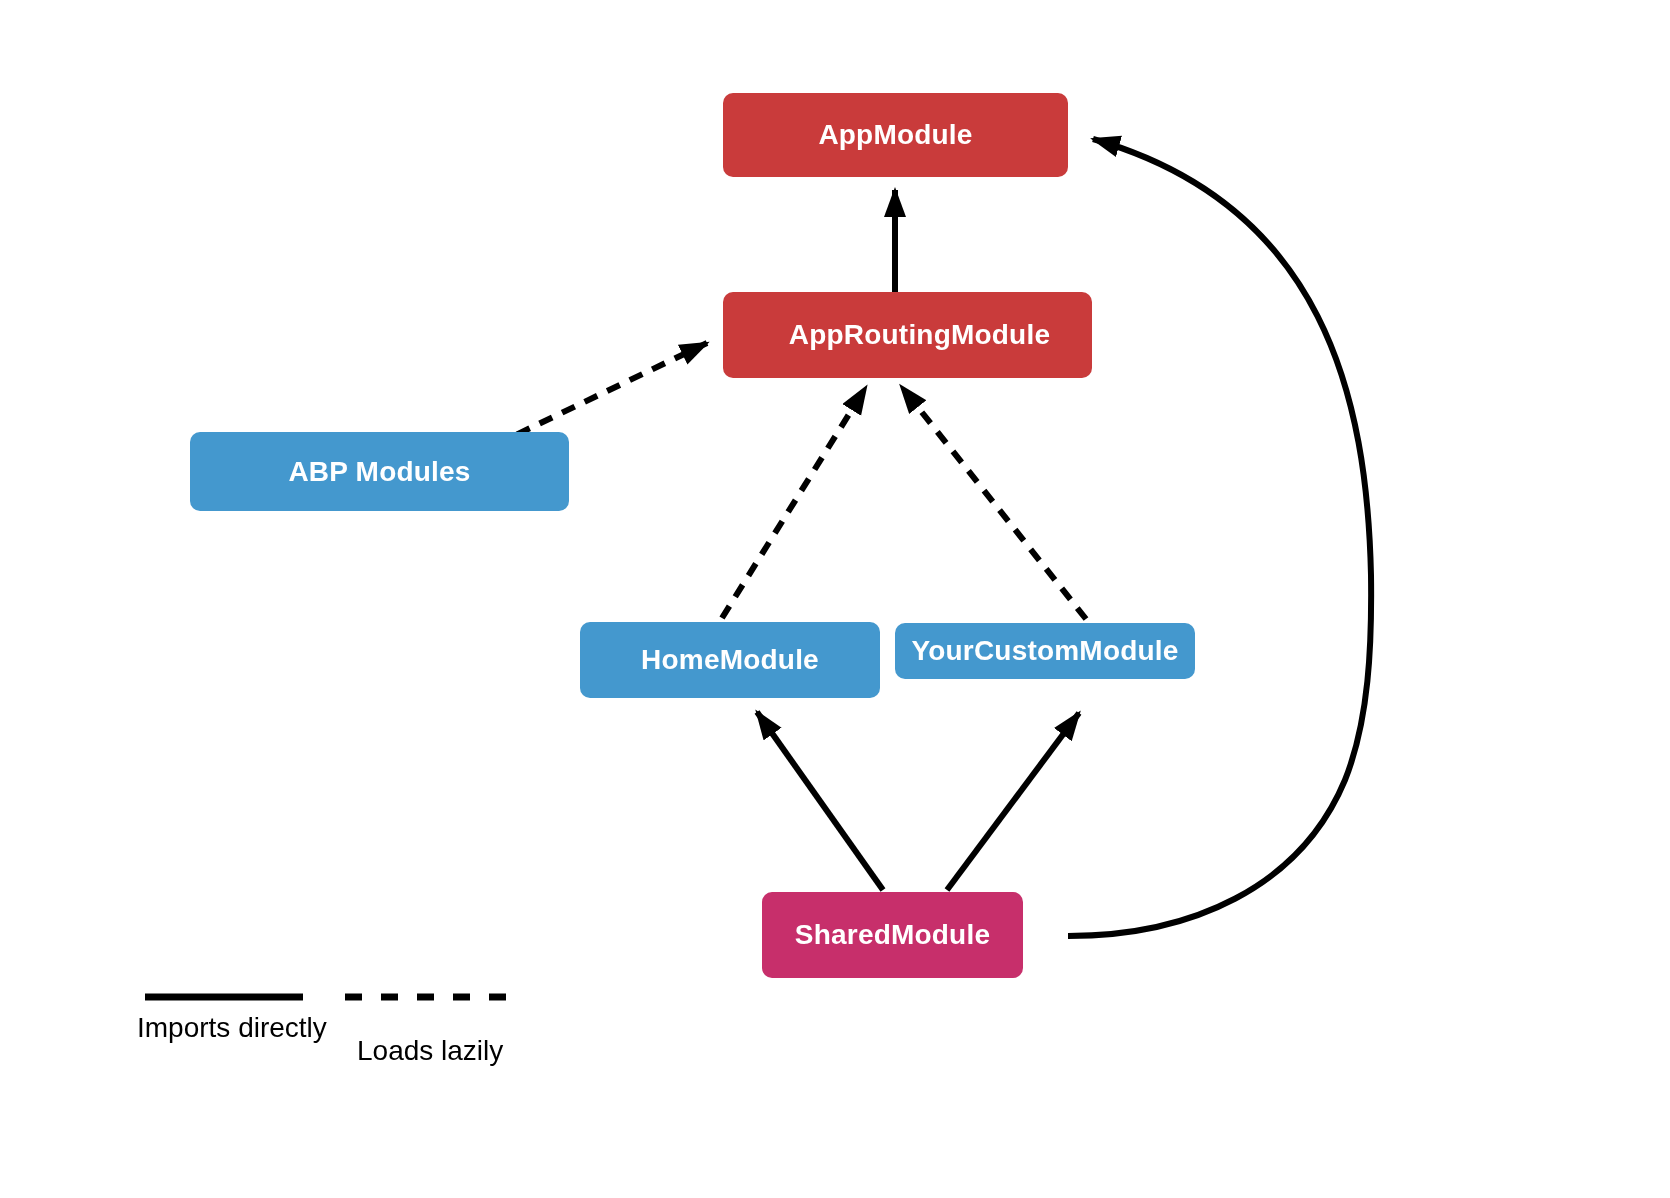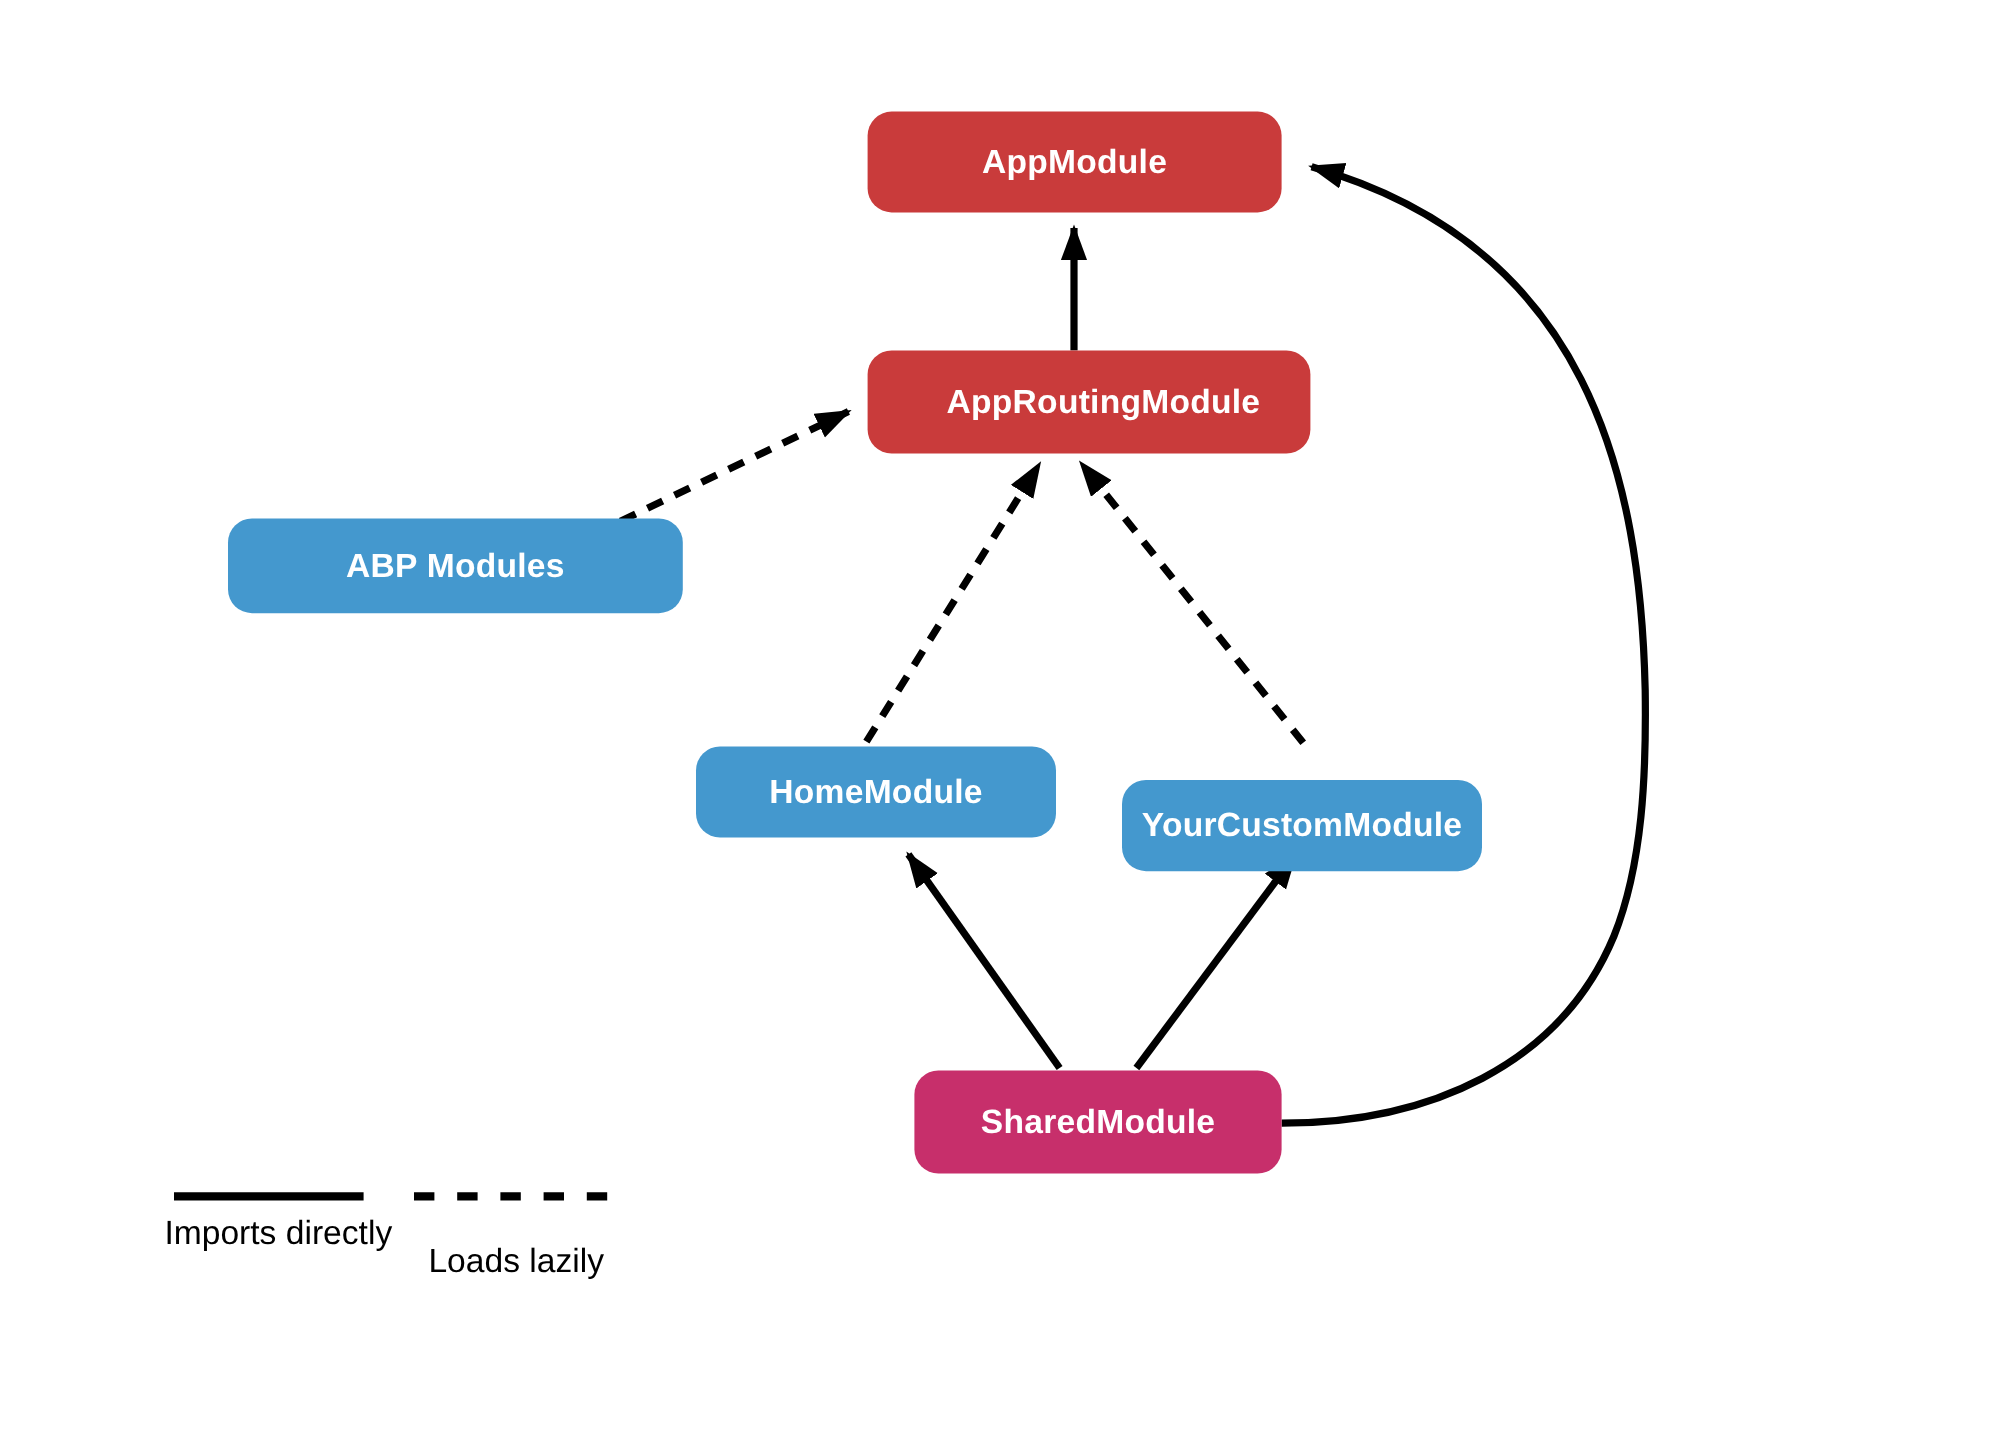--- a/index.html
+++ b/index.html
@@ -31,37 +31,37 @@
     fill: none;
     stroke: var(--arrow, #000000);
     stroke-width: 7;
   }
   .legend-line.dashed { stroke-dasharray: 17 19; }
   .node {
     position: absolute;
     display: flex;
     align-items: center;
     justify-content: center;
-    border-radius: 20px;
+    border-radius: 10px;
     color: var(--node_text, #ffffff);
     font-size: 28px;
     font-weight: bold;
     letter-spacing: 0.2px;
     text-align: center;
   }
   .node.red     { background: var(--red, #c93b3b); }
   .node.blue    { background: var(--blue, #4498ce); }
   .node.magenta { background: var(--magenta, #c72f6b); }
 
   #node-app        { left: 723px; top: 93px;  width: 345px; height: 84px; }
   #node-approuting { left: 723px; top: 292px; width: 345px; height: 86px; padding-left: 24px; }
   #node-abp        { left: 190px; top: 432px; width: 379px; height: 79px; }
   #node-home       { left: 580px; top: 622px; width: 300px; height: 76px; }
-  #node-custom     { left: 935px; top: 623px; width: 300px; height: 76px; margin-top: 27px; }
-  #node-shared     { left: 762px; top: 892px; width: 306px; height: 86px; }
+  #node-custom     { left: 895px; top: 623px; width: 300px; height: 56px; }
+  #node-shared     { left: 762px; top: 892px; width: 261px; height: 86px; }
 
   .legend-label {
     position: absolute;
     top: 1012px;
     color: var(--legend_text, #000000);
     font-size: 28px;
     font-weight: normal;
     white-space: nowrap;
   }
   #legend-solid-label  { left: 137px; }

